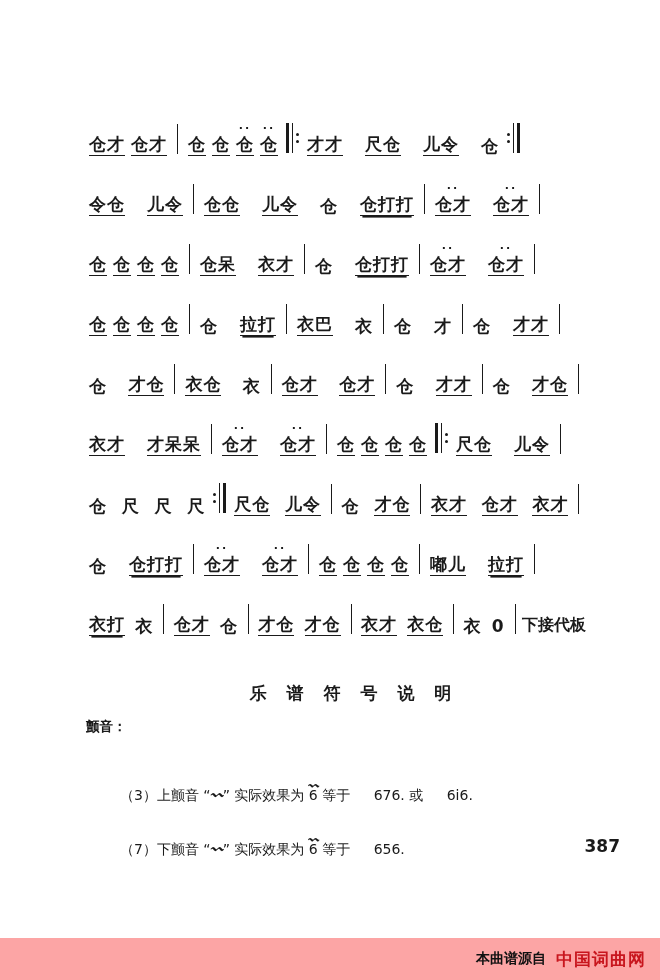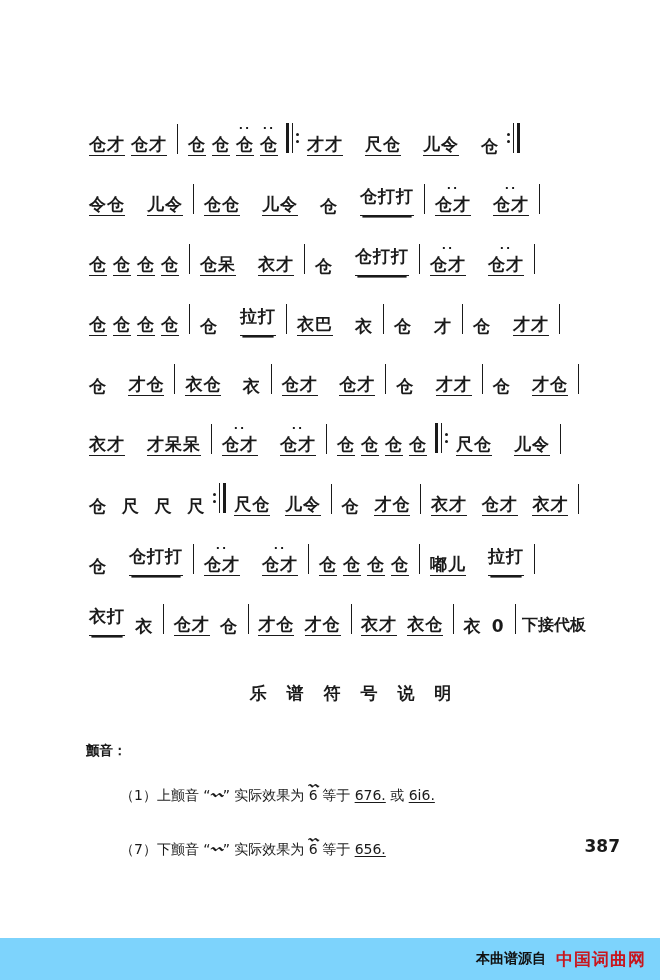--- a/index.html
+++ b/index.html
@@ -52,21 +52,21 @@
     transform:translateX(-50%);
     font-size:11px;
     line-height:11px;
     letter-spacing:2px;
     font-weight:bold;
   }
   
   .u1{border-bottom:1.6px solid #1a1a1a;padding-bottom:1px;}
   .u2{
     border-bottom:1.6px solid #1a1a1a;
-    padding-bottom:9px;
+    padding-bottom:1px;
     box-shadow:0 4px 0 -2.4px #1a1a1a;
   }
   
   .bar{
     display:inline-block;
     width:1px;
     height:30px;
     background:#1a1a1a;
     margin:0 7px 2px 7px;
     vertical-align:bottom;
@@ -120,60 +120,60 @@
     position:absolute;
     left:16px;right:0;top:682px;
     text-align:center;
     font-size:17px;
     font-weight:bold;
     letter-spacing:7px;
     padding-left:32px;
   }
   .exp-sub{
     position:absolute;
-    left:86px;top:742px;
+    left:86px;top:718px;
     font-size:13.5px;font-weight:bold;
   }
   .exp-line{
     position:absolute;
     left:120px;
     font-size:14px;
     white-space:nowrap;
   }
   .exp-line.l1{top:784px;}
   .exp-line.l2{top:838px;}
   .trem{
     display:inline-block;
     font-size:13px;
     letter-spacing:-1px;
     vertical-align:1px;
   }
   .numunder{
-    text-decoration:underline;
     text-underline-offset:2px;
+    margin-left:19px;
   }
   .sup6{
     display:inline-block;position:relative;
   }
   .sup6 em{
     position:absolute;left:50%;top:-11px;transform:translateX(-50%);
     font-style:normal;font-size:11px;letter-spacing:-1px;
   }
   
   .pageno{
     position:absolute;
     right:40px;top:836px;
     font-size:17px;font-weight:bold;
   }
   
   .footer{
     position:absolute;
     left:0;right:0;bottom:0;
     height:42px;
-    background:#7dd3fc;
+    background:#fca5a5;
     display:flex;
     align-items:center;
     justify-content:flex-end;
     padding-right:14px;
     box-sizing:border-box;
   }
   .footer .src{
     font-size:14px;font-weight:bold;color:#111;margin-right:10px;
   }
   .footer .brand{
@@ -586,21 +586,21 @@
         </span>
         <span class="bar"></span>
         <span class="tail">下接代板</span>
       </div>
     </div>
 
   <div class="exp-title">乐 谱 符 号 说 明</div>
   <div class="exp-sub">颤音：</div>
 
   <div class="exp-line l1">
-    <span>（1）上颤音 “</span><span class="trem">〰</span><span>” 实际效果为</span>
+    <span>（3）上颤音 “</span><span class="trem">〰</span><span>” 实际效果为</span>
     <span class="sup6"><em>〰</em><span>6</span></span>
     <span>等于</span>
     <span class="numunder">676.</span>
     <span>或</span>
     <span class="numunder">6i6.</span>
   </div>
 
   <div class="exp-line l2">
     <span>（7）下颤音 “</span><span class="trem">〰</span><span>” 实际效果为</span>
     <span class="sup6"><em>〰</em><span>6</span></span>

